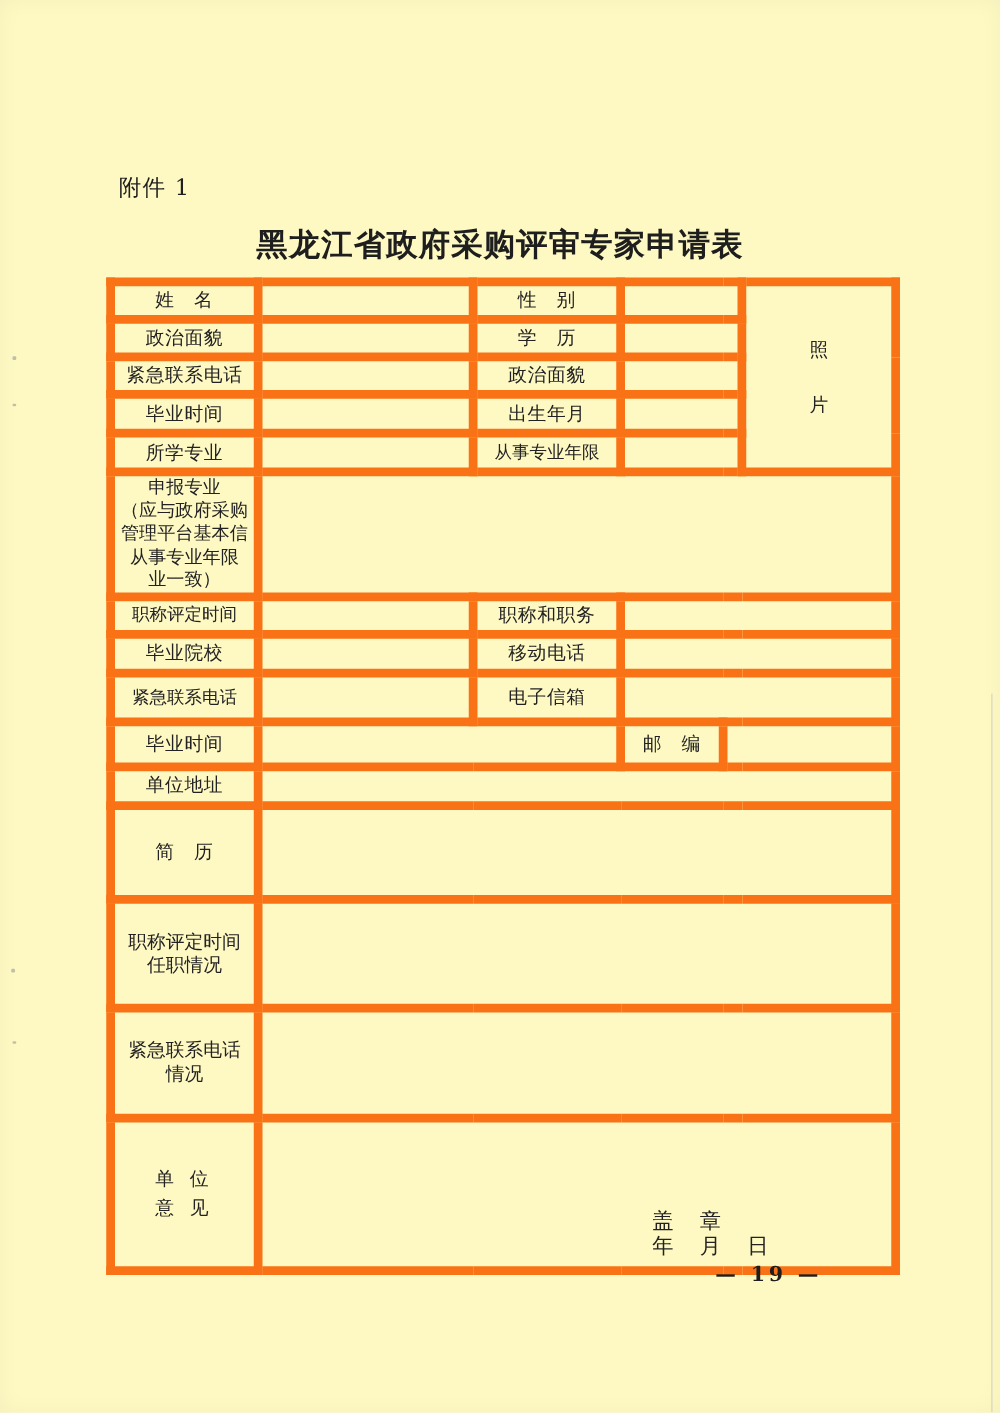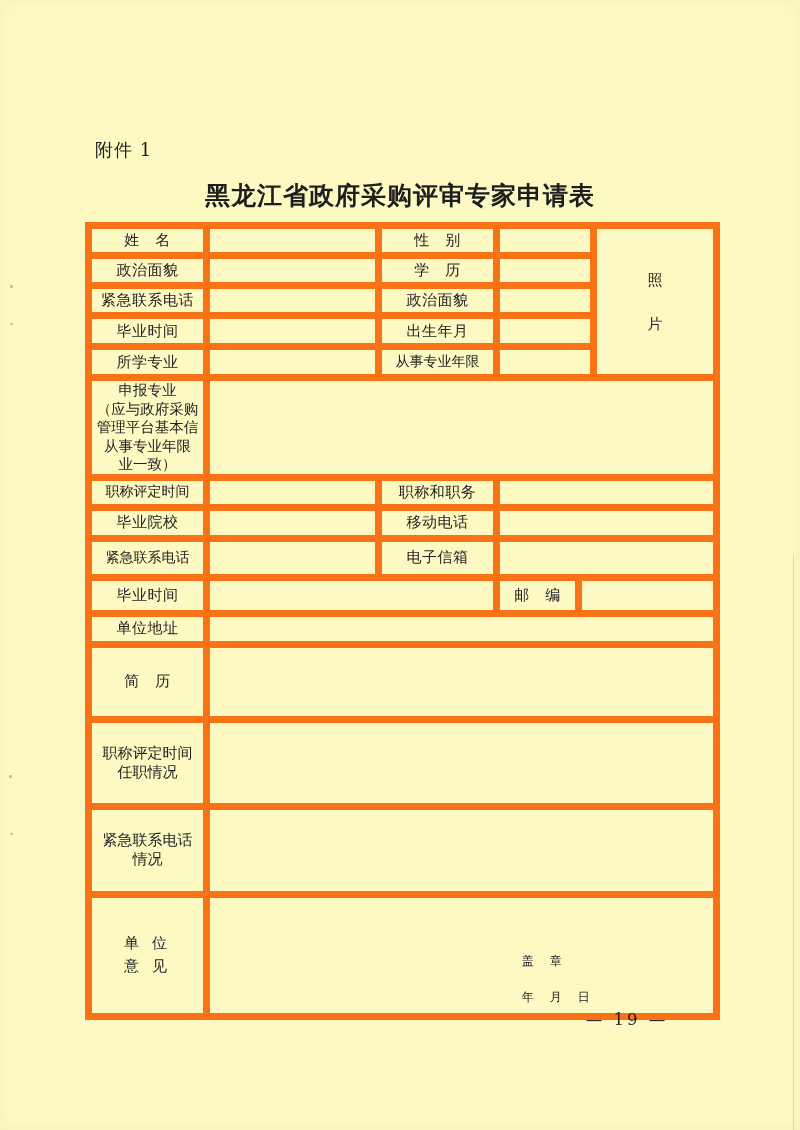--- a/index.html
+++ b/index.html
@@ -84,36 +84,36 @@
   .seal-cell {
     vertical-align: bottom !important;
     text-align: left !important;
   }
   .seal-block {
     margin-left: 62%;
     padding-bottom: 6px;
   }
   .seal-block div {
     line-height: 20px;
-    font-size: 12px;
+    font-size: 17px;
     letter-spacing: 2px;
-    margin-top: 16px;
   }
   .page-number {
     position: absolute;
     left: 0;
     width: 800px;
     top: 1010px;
     text-align: center;
     font-size: 16.5px;
   }
   .page-number span {
     position: relative;
-    left: 227px;
+    left: 215px;
     letter-spacing: 3px;
+    font-weight: bold;
   }
   
   .speck {
     position: absolute;
     background: #8f8f8f;
     opacity: 0.55;
     border-radius: 1px;
   }
   .edge-line {
     position: absolute;

